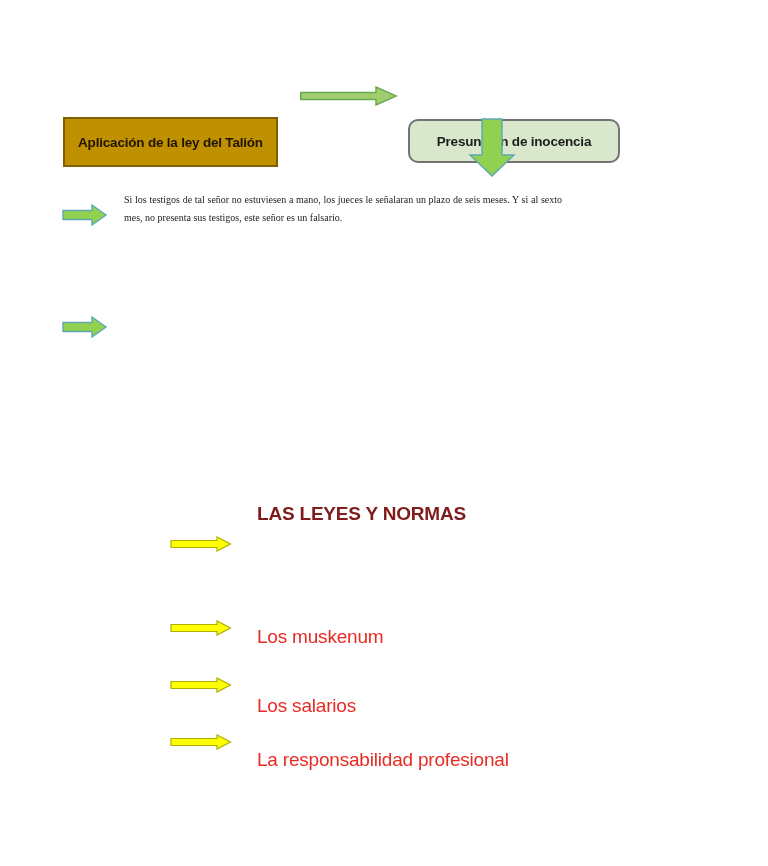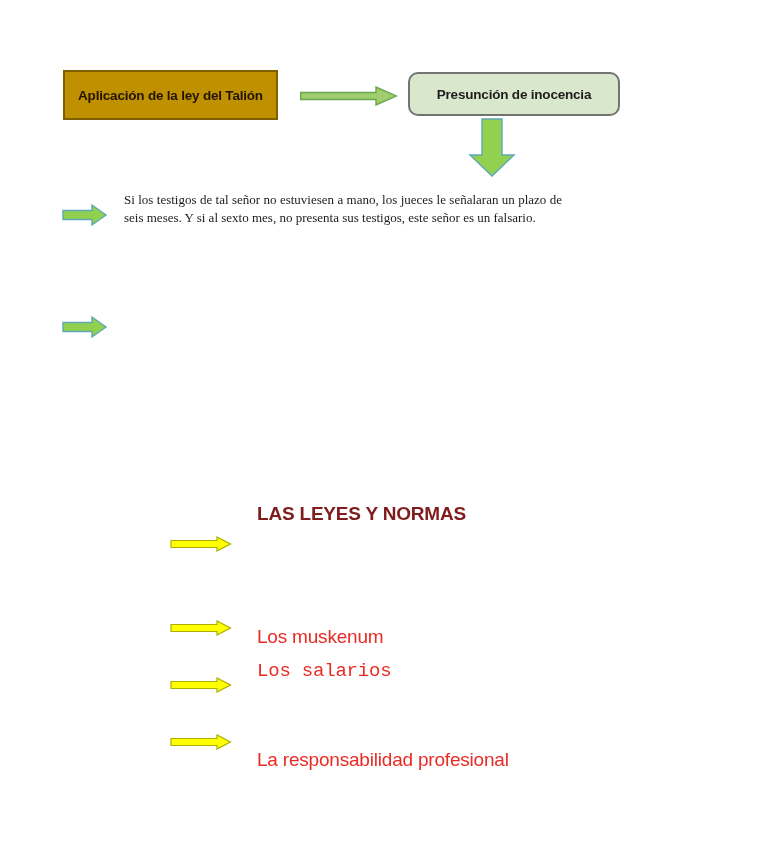--- a/index.html
+++ b/index.html
@@ -4,61 +4,61 @@
 <style>
   html,body{margin:0;padding:0;background:#ffffff;}
   .page{
     position:relative;width:768px;height:866px;margin:0 auto;
     background:#ffffff;overflow:hidden;
     font-family:"Liberation Sans",sans-serif;
   }
   
   .flow-box{
     position:absolute;display:flex;align-items:center;justify-content:center;
-    text-align:center;font-weight:bold;box-sizing:border-box;
+    text-align:center;font-weight:bold;box-sizing:border-box;margin-top:47px;
   }
   .gold-box{
     left:63px;top:70px;width:215px;height:50px;
     background:#bf9000;border:2px solid #7f6000;
     color:#221400;font-size:13.5px;letter-spacing:-0.2px;
   }
   .green-box{
     left:408px;top:72px;width:212px;height:44px;
     background:#d9e8cc;border:2px solid #737373;border-radius:10px;
     color:#1d1d1d;font-size:13.5px;letter-spacing:-0.2px;
   }
   .abs{position:absolute;}
   .connector-arrow{left:300px;top:86px;width:98px;height:20px;}
   .connector-arrow polygon{fill:#a0ce6e;stroke:#6aa84f;stroke-width:1.4;}
   .down-arrow{left:468px;top:118px;width:48px;height:60px;}
   .down-arrow polygon{fill:#92d050;stroke:#5da8b5;stroke-width:1.4;}
   
   .quote{
     position:absolute;left:124px;width:438px;
     font-family:"Liberation Serif",serif;
-    font-size:13px;line-height:17.6px;text-align:justify;color:#1b1b1b;
+    font-size:10px;line-height:17.6px;text-align:justify;color:#1b1b1b;
   }
   .quote1{top:191px;}
   .quote2{top:293px;}
   .green-bullet{width:46px;height:24px;left:62px;}
   .green-bullet polygon{fill:#92d050;stroke:#5da8b5;stroke-width:1.4;}
   .gb1{top:203px;}
   .gb2{top:315px;}
   
   .section-title{
     position:absolute;left:257px;top:503px;
     font-size:19px;font-weight:bold;color:#7f1d1d;letter-spacing:-0.2px;
   }
   .item-label{
     position:absolute;left:257px;
     font-size:19px;color:#e92b25;letter-spacing:-0.2px;
   }
   .lbl1{top:534px;}
   .lbl2{top:626px;}
-  .lbl3{top:660px;font-family:Liberation Mono, monospace;}
+  .lbl3{top:695px;}
   .lbl4{top:749px;}
   .item-detail{
     position:absolute;left:257px;top:566px;width:450px;
     font-size:20px;line-height:23px;text-align:justify;
     color:#1c1c1c;letter-spacing:-0.2px;
   }
   .yellow-bullet{width:62px;height:16px;left:170px;}
   .yellow-bullet polygon{fill:#ffff00;stroke:#aeae00;stroke-width:1.2;}
   .yb1{top:536px;}
   .yb2{top:620px;}

